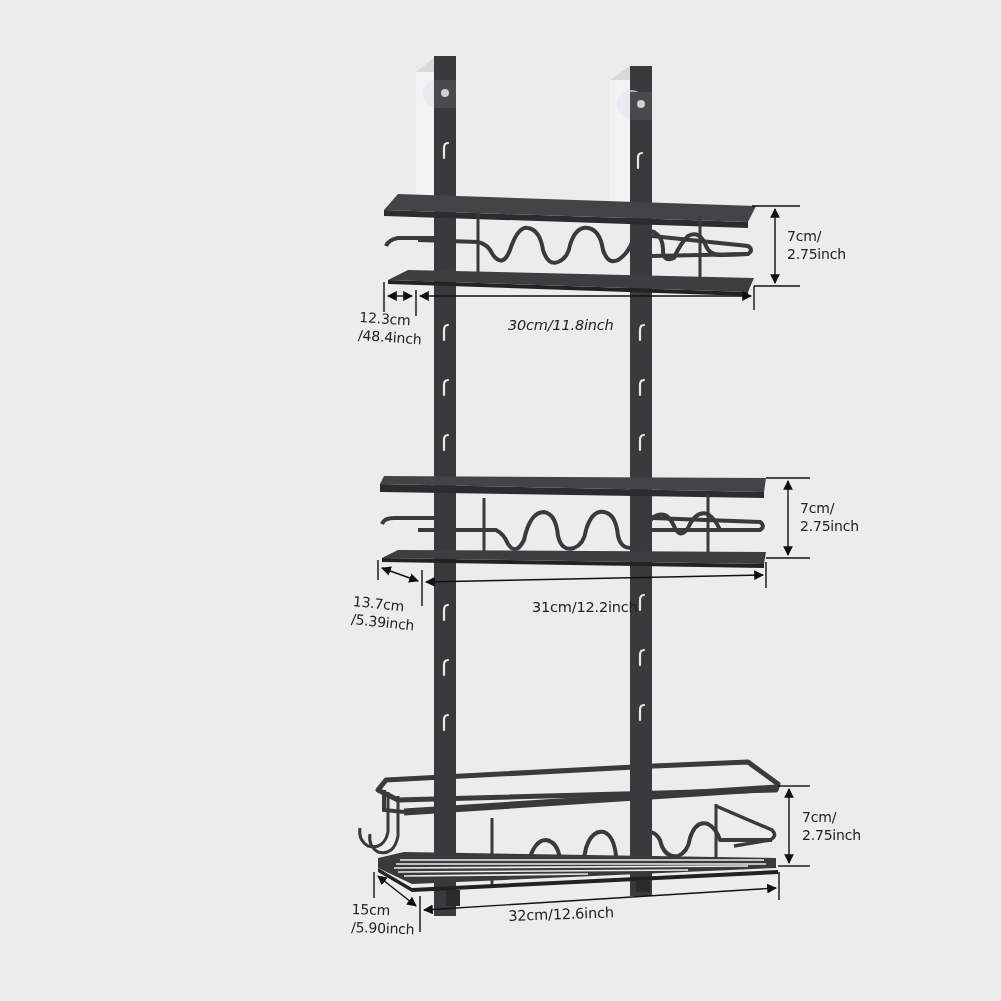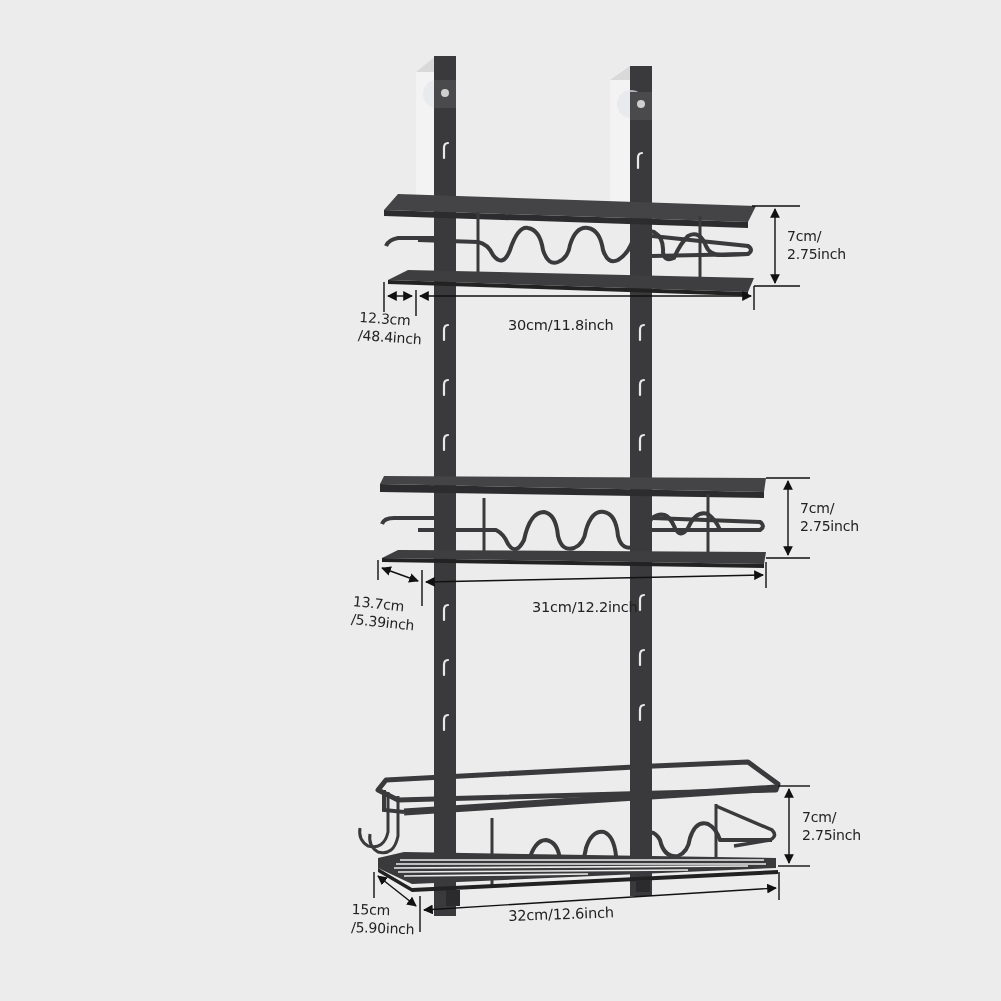--- a/index.html
+++ b/index.html
@@ -157,21 +157,21 @@
 
       <line x1="326" y1="872" x2="326" y2="898"></line>
       <line x1="330" y1="876" x2="368" y2="906" marker-start="url(#arr)" marker-end="url(#arr)"></line>
     </g>
   </svg>
 
   <div class="lbl" style="left:739px;top:227px;">
     <div>7cm/</div>
     <div>2.75inch</div>
   </div>
-  <div class="lbl w" style="left:460px;top:316px;">30cm/11.8inch</div>
+  <div class="lbl w" style="left:460px;top:316px;font-style:italic;">30cm/11.8inch</div>
   <div class="lbl" style="left:312px;top:308px;transform:rotate(4deg);transform-origin:left top;">
     <div>12.3cm</div>
     <div>/48.4inch</div>
   </div>
 
   <div class="lbl" style="left:752px;top:499px;">
     <div>7cm/</div>
     <div>2.75inch</div>
   </div>
   <div class="lbl w" style="left:484px;top:598px;">31cm/12.2inch</div>

